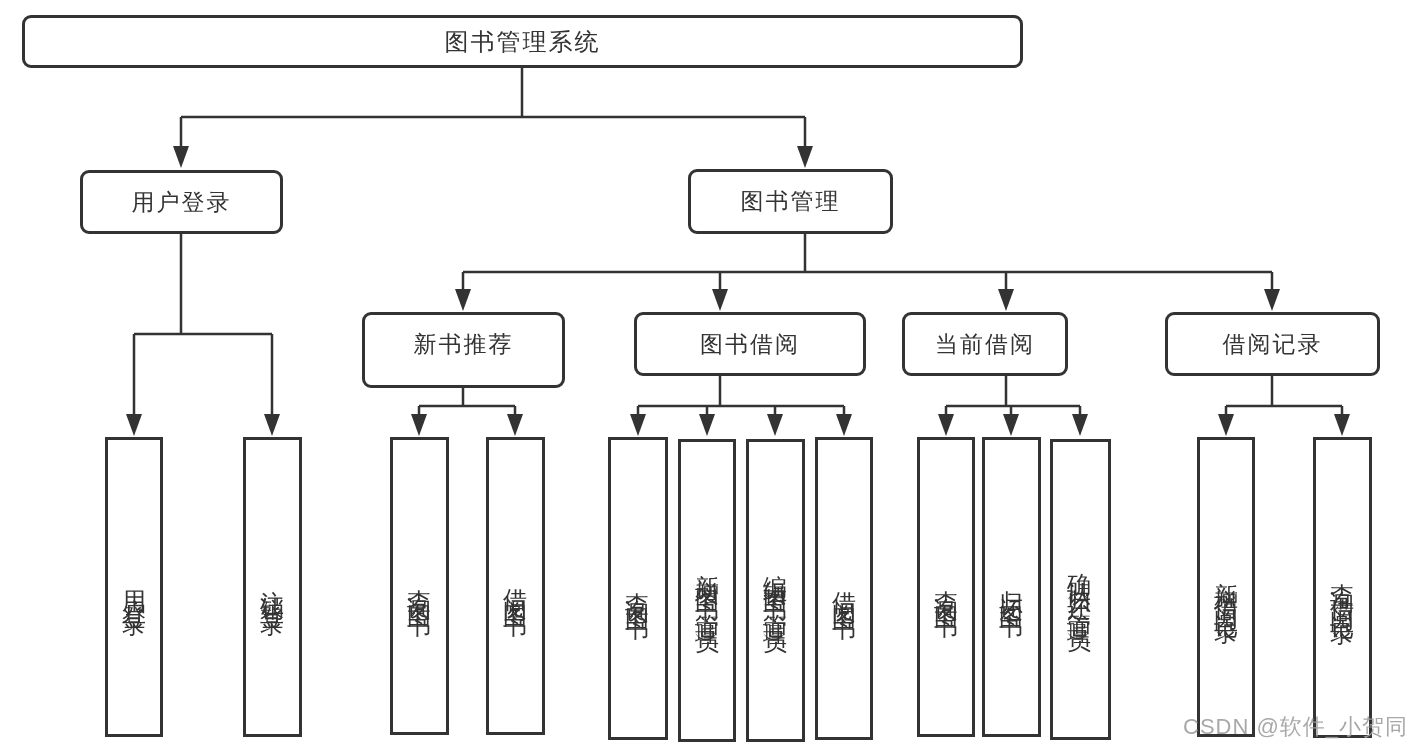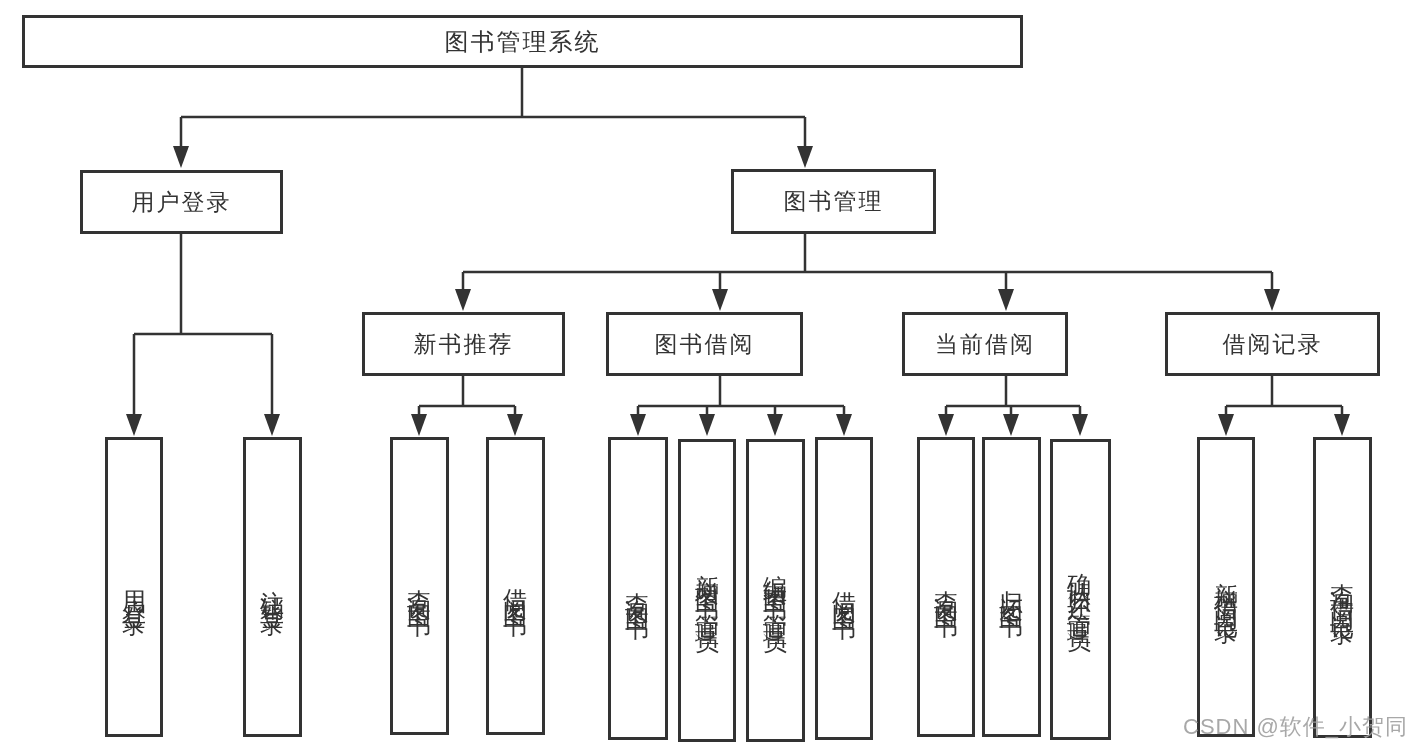--- a/index.html
+++ b/index.html
@@ -28,20 +28,21 @@
     color: #333333;
     z-index: 2;
     text-align: center;
     white-space: nowrap;
   }
 
   
   .node.h {
     font-size: 23px;
     letter-spacing: 2px;
+    border-radius: 9px;
   }
   .node.root-box { font-size: 24px; line-height: 47px; }
   .node.lv { line-height: 58px; }
 
   
   .node.v {
     writing-mode: vertical-lr;
     font-size: 24px;
     letter-spacing: 8px;
     line-height: 52px;   
@@ -100,24 +101,24 @@
       <polygon points="1003,414 1019,414 1011,436"></polygon>
       <polygon points="1072,414 1088,414 1080,436"></polygon>
       <polygon points="1218,414 1234,414 1226,436"></polygon>
       <polygon points="1334,414 1350,414 1342,436"></polygon>
     </g>
   </svg>
 
   <div class="node h root-box" style="left:22px;top:15px;width:1001px;height:53px">图书管理系统</div>
 
   <div class="node h lv" style="left:80px;top:170px;width:203px;height:64px">用户登录</div>
-  <div class="node h lv" style="left:731px;top:169px;width:205px;height:65px">图书管理</div>
+  <div class="node h lv" style="left:688px;top:169px;width:205px;height:65px">图书管理</div>
 
-  <div class="node h lv" style="left:362px;top:312px;width:203px;height:64px">新书推荐</div>
-  <div class="node h lv" style="left:606px;top:312px;width:197px;height:64px">图书借阅</div>
+  <div class="node h lv" style="left:362px;top:312px;width:203px;height:76px">新书推荐</div>
+  <div class="node h lv" style="left:634px;top:312px;width:232px;height:64px">图书借阅</div>
   <div class="node h lv" style="left:902px;top:312px;width:166px;height:64px">当前借阅</div>
   <div class="node h lv" style="left:1165px;top:312px;width:215px;height:64px">借阅记录</div>
 
   <div class="node v" style="left:105px;top:437px;width:58px;height:300px">用户登录</div>
   <div class="node v" style="left:243px;top:437px;width:59px;height:300px">注销登录</div>
 
   <div class="node v" style="left:390px;top:437px;width:59px;height:298px">查询图书</div>
   <div class="node v" style="left:486px;top:437px;width:59px;height:298px">借阅图书</div>
 
   <div class="node v" style="left:608px;top:437px;width:60px;height:303px">查询图书</div>

